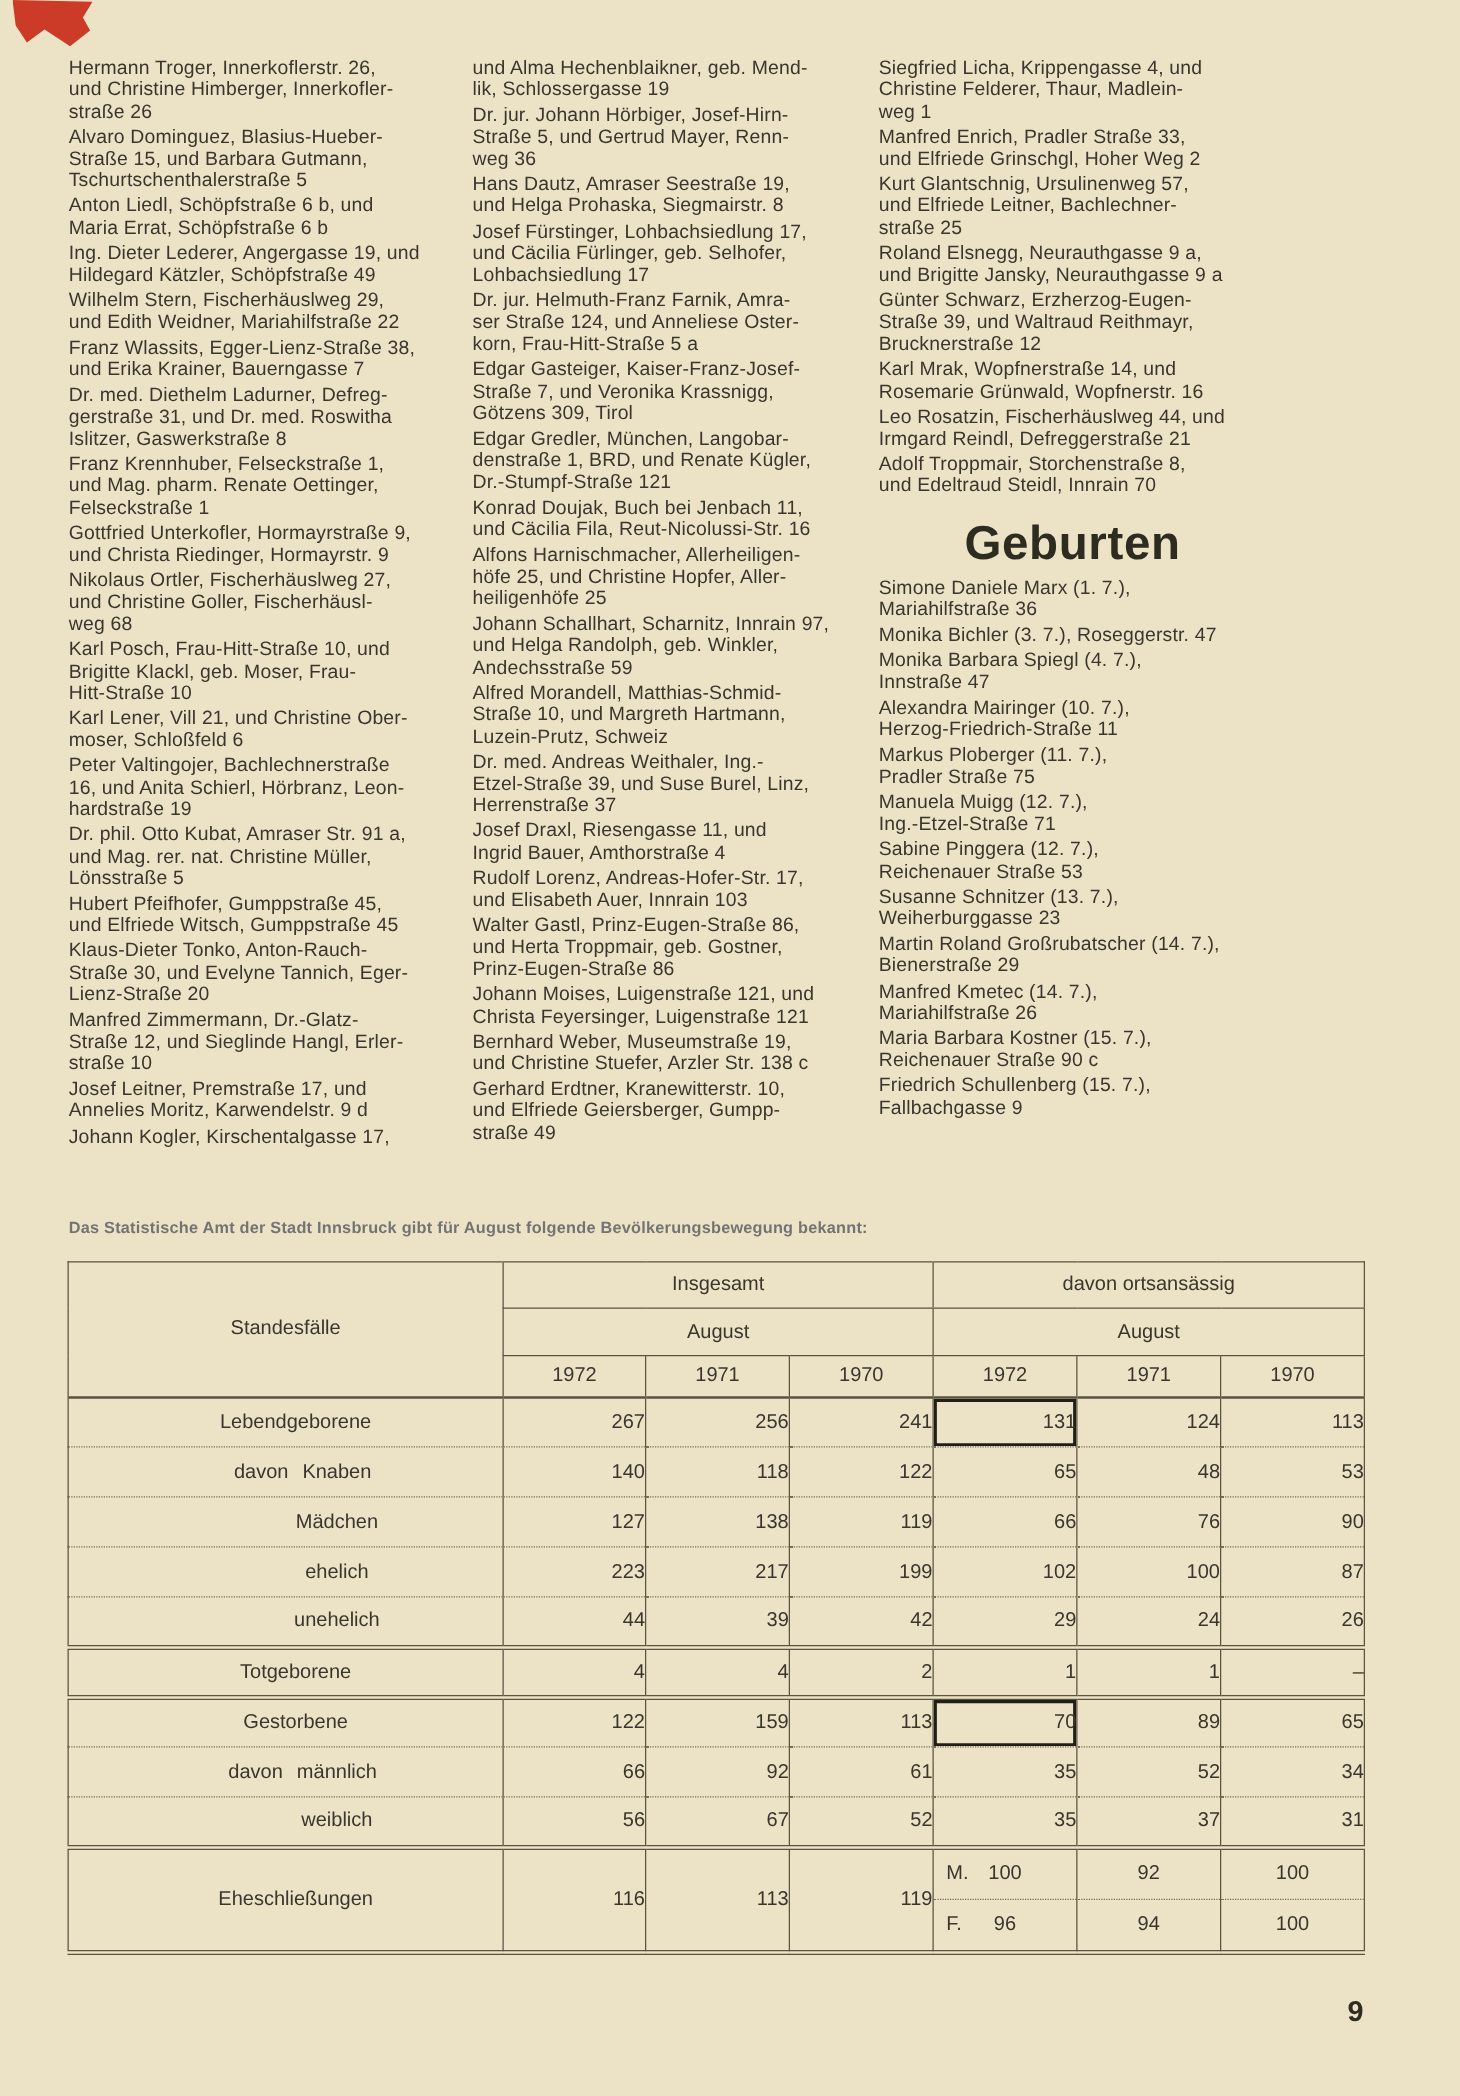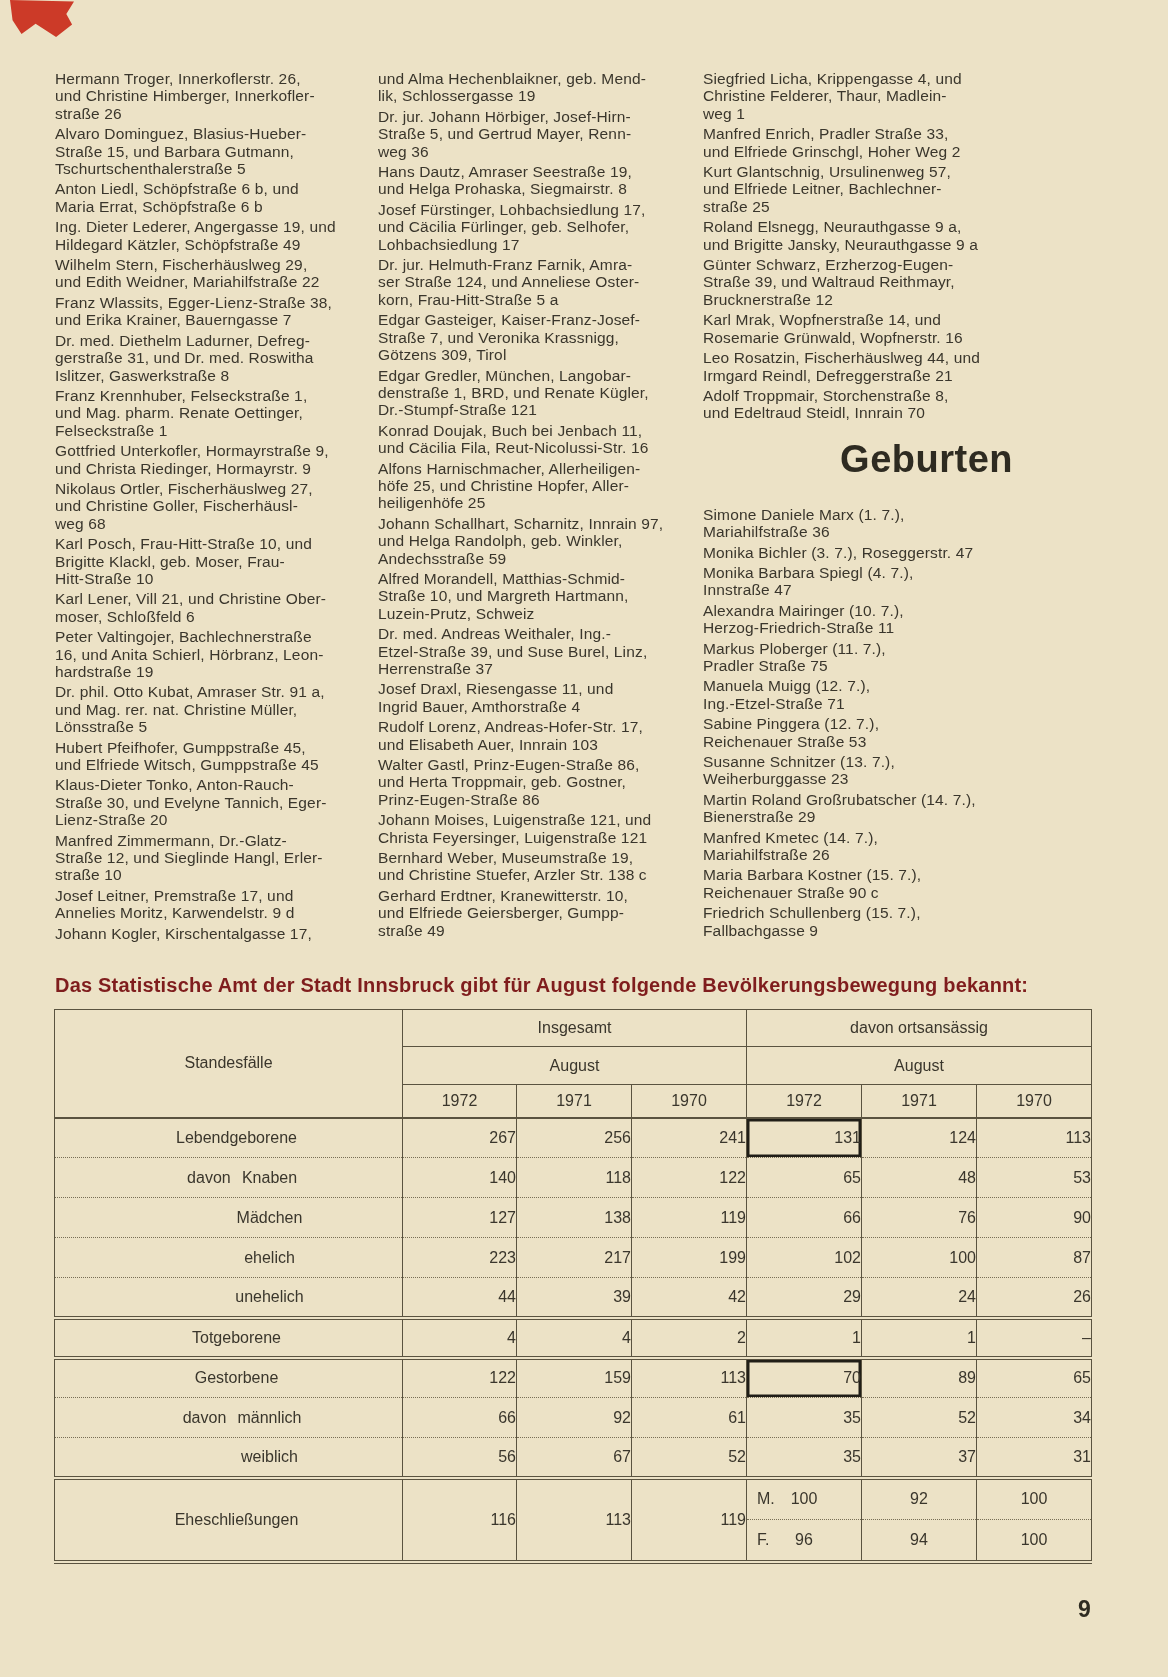--- a/index.html
+++ b/index.html
@@ -6,27 +6,27 @@
     --paper:#ece2c6;
     --ink:#3a362c;
     --rule:#5a5340;
     --dot:#776e55;
   }
   *{box-sizing:border-box;margin:0;padding:0}
   body{margin:0;background:#9a937f;font-family:"Liberation Sans","DejaVu Sans",sans-serif}
   .page{position:relative;width:1168px;height:1677px;background:var(--paper);color:var(--ink);overflow:hidden}
   .red-mark{position:absolute;left:10px;top:0;width:64px;height:37px;
     clip-path:polygon(0 0,100% 4%,88% 38%,97% 66%,72% 100%,40% 64%,18% 92%,4% 55%)}
-  .columns{position:absolute;left:55px;top:70px;width:958px;display:grid;
+  .columns{position:absolute;left:55px;top:46px;width:958px;display:grid;
     grid-template-columns:310px 312px 310px;column-gap:13px}
   .entry{white-space:pre-line;font-size:15.5px;line-height:17.4px;margin-bottom:3px;letter-spacing:.15px}
-  .births-heading{font-size:38px;line-height:44px;font-weight:bold;text-align:right;
-    margin:15px 0 25px;letter-spacing:.5px;color:#2e2b21}
-  .caption{position:absolute;left:55px;top:974px;width:1062px;font-size:20px;font-weight:bold;
-    letter-spacing:.2px;color:#7f1d1d}
+  .births-heading{font-size:38px;line-height:44px;font-weight:bold;text-align:center;
+    margin:15px 0 5px;letter-spacing:.5px;color:#2e2b21}
+  .caption{position:absolute;left:55px;top:974px;width:1062px;font-size:13px;font-weight:bold;
+    letter-spacing:.2px;color:#737373}
   table.stats{position:absolute;left:54px;top:1009px;width:1037px;border-collapse:collapse;
     table-layout:fixed;font-size:16px;color:var(--ink);
     border:1.5px solid var(--rule);border-bottom:4px double var(--rule)}
   table.stats th{font-weight:normal}
   tr.h1{height:37px}
   tr.h2{height:38px}
   tr.h3{height:33px}
   th.lbl-col{border-bottom:2.5px solid var(--rule);text-align:center}
   th.grp,th.sub{border-left:1.5px solid var(--rule);border-bottom:1px solid var(--rule);text-align:center}
   th.yr{border-left:1px solid var(--rule);border-bottom:2.5px solid var(--rule);text-align:center}

